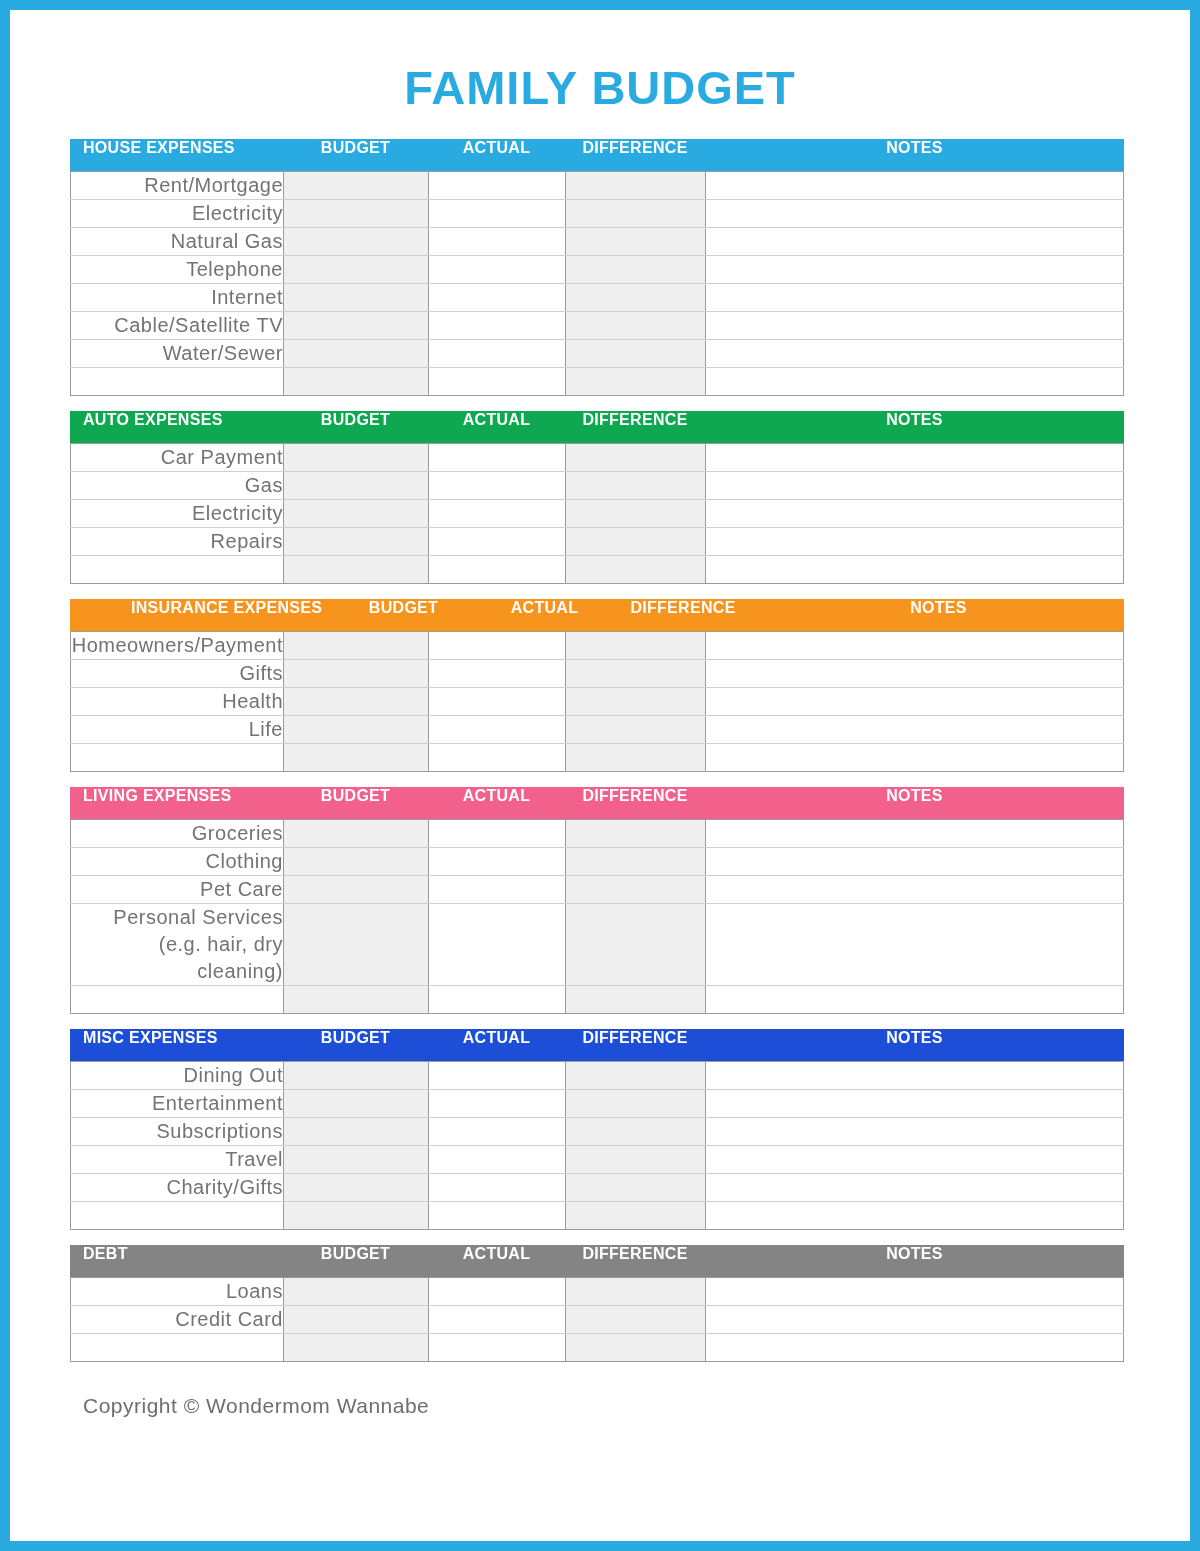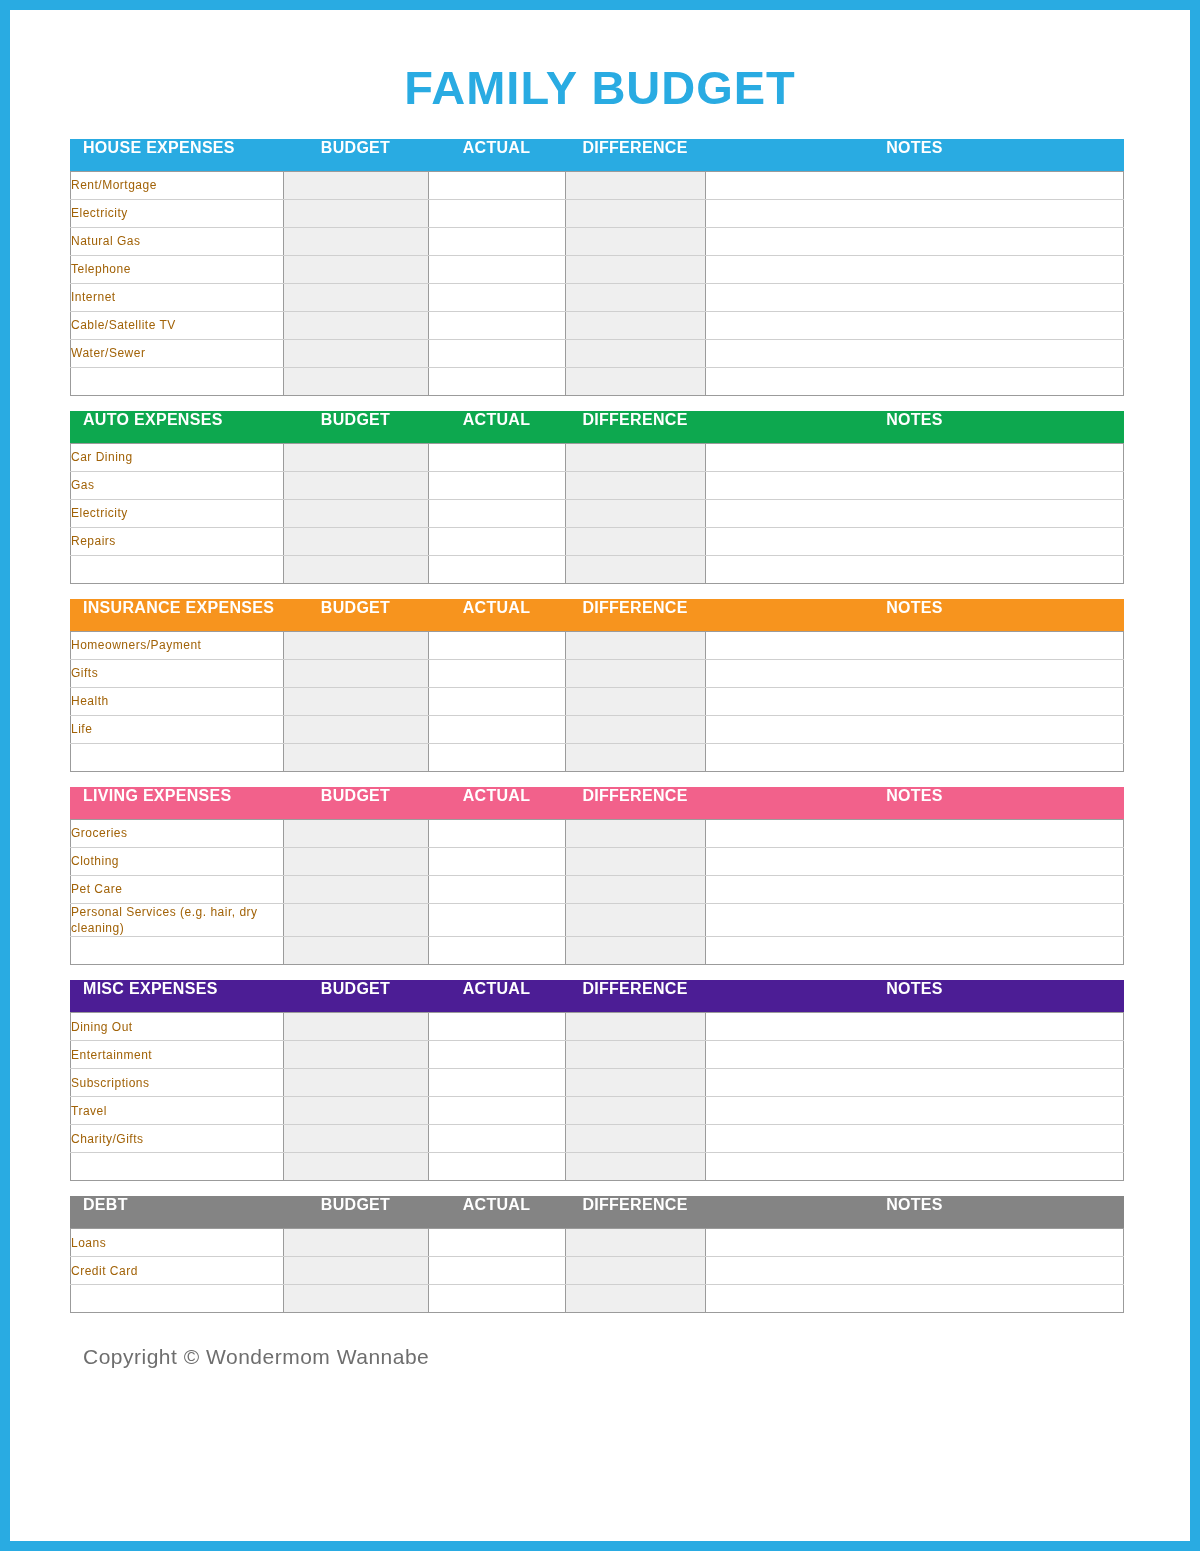--- a/index.html
+++ b/index.html
@@ -59,25 +59,26 @@
   }
   table.grid td {
     height: 28px;
     box-sizing: border-box;
     border-bottom: 1px solid #cfcfcf;
     padding: 0;
   }
   table.grid td + td { border-left: 1px solid #9b9b9b; }
   table.grid tr:last-child td { border-bottom: none; }
   td.label {
-    font-size: 12px;
-    color: #a16207;
+    font-size: 20px;
+    color: #737373;
     letter-spacing: 0.5px;
     padding: 4px 10px 4px 13px;
     line-height: 1.35;
+    text-align: right;
   }
   td.shade { background: #EFEFEF; }
 
   .footer {
     margin: 32px 0 0 15px;
     font-size: 21px;
     letter-spacing: 0.5px;
     color: #6e6e6e;
   }
 </style>
@@ -175,21 +176,21 @@
           <table class="grid">
             <colgroup>
               <col style="width: 213px;">
               <col style="width: 145px;">
               <col style="width: 137px;">
               <col style="width: 140px;">
               <col>
             </colgroup>
             <tbody>
               <tr>
-                <td class="label">Car Dining</td>
+                <td class="label">Car Payment</td>
                 <td class="shade" style="background: rgb(239, 239, 239);"></td>
                 <td></td>
                 <td class="shade" style="background: rgb(239, 239, 239);"></td>
                 <td></td>
               </tr>
               <tr>
                 <td class="label">Gas</td>
                 <td class="shade" style="background: rgb(239, 239, 239);"></td>
                 <td></td>
                 <td class="shade" style="background: rgb(239, 239, 239);"></td>
@@ -213,21 +214,21 @@
                 <td class="label"></td>
                 <td class="shade" style="background: rgb(239, 239, 239);"></td>
                 <td></td>
                 <td class="shade" style="background: rgb(239, 239, 239);"></td>
                 <td></td>
               </tr>
             </tbody>
           </table>
         </div>
         <div class="section">
-          <div class="bar" style="background: rgb(247, 148, 30);">
+          <div class="bar" style="background: rgb(247, 148, 30); padding-left: 48px;">
             <div class="bar-name">INSURANCE EXPENSES</div>
             <div class="bar-col w-budget">BUDGET</div>
             <div class="bar-col w-actual">ACTUAL</div>
             <div class="bar-col w-diff">DIFFERENCE</div>
             <div class="bar-col w-notes">NOTES</div>
           </div>
           <table class="grid">
             <colgroup>
               <col style="width: 213px;">
               <col style="width: 145px;">
@@ -323,21 +324,21 @@
                 <td class="label"></td>
                 <td class="shade" style="background: rgb(239, 239, 239);"></td>
                 <td></td>
                 <td class="shade" style="background: rgb(239, 239, 239);"></td>
                 <td></td>
               </tr>
             </tbody>
           </table>
         </div>
         <div class="section">
-          <div class="bar" style="background: #4c1d95;">
+          <div class="bar" style="background: #1d4ed8;">
             <div class="bar-name">MISC EXPENSES</div>
             <div class="bar-col w-budget">BUDGET</div>
             <div class="bar-col w-actual">ACTUAL</div>
             <div class="bar-col w-diff">DIFFERENCE</div>
             <div class="bar-col w-notes">NOTES</div>
           </div>
           <table class="grid">
             <colgroup>
               <col style="width: 213px;">
               <col style="width: 145px;">

